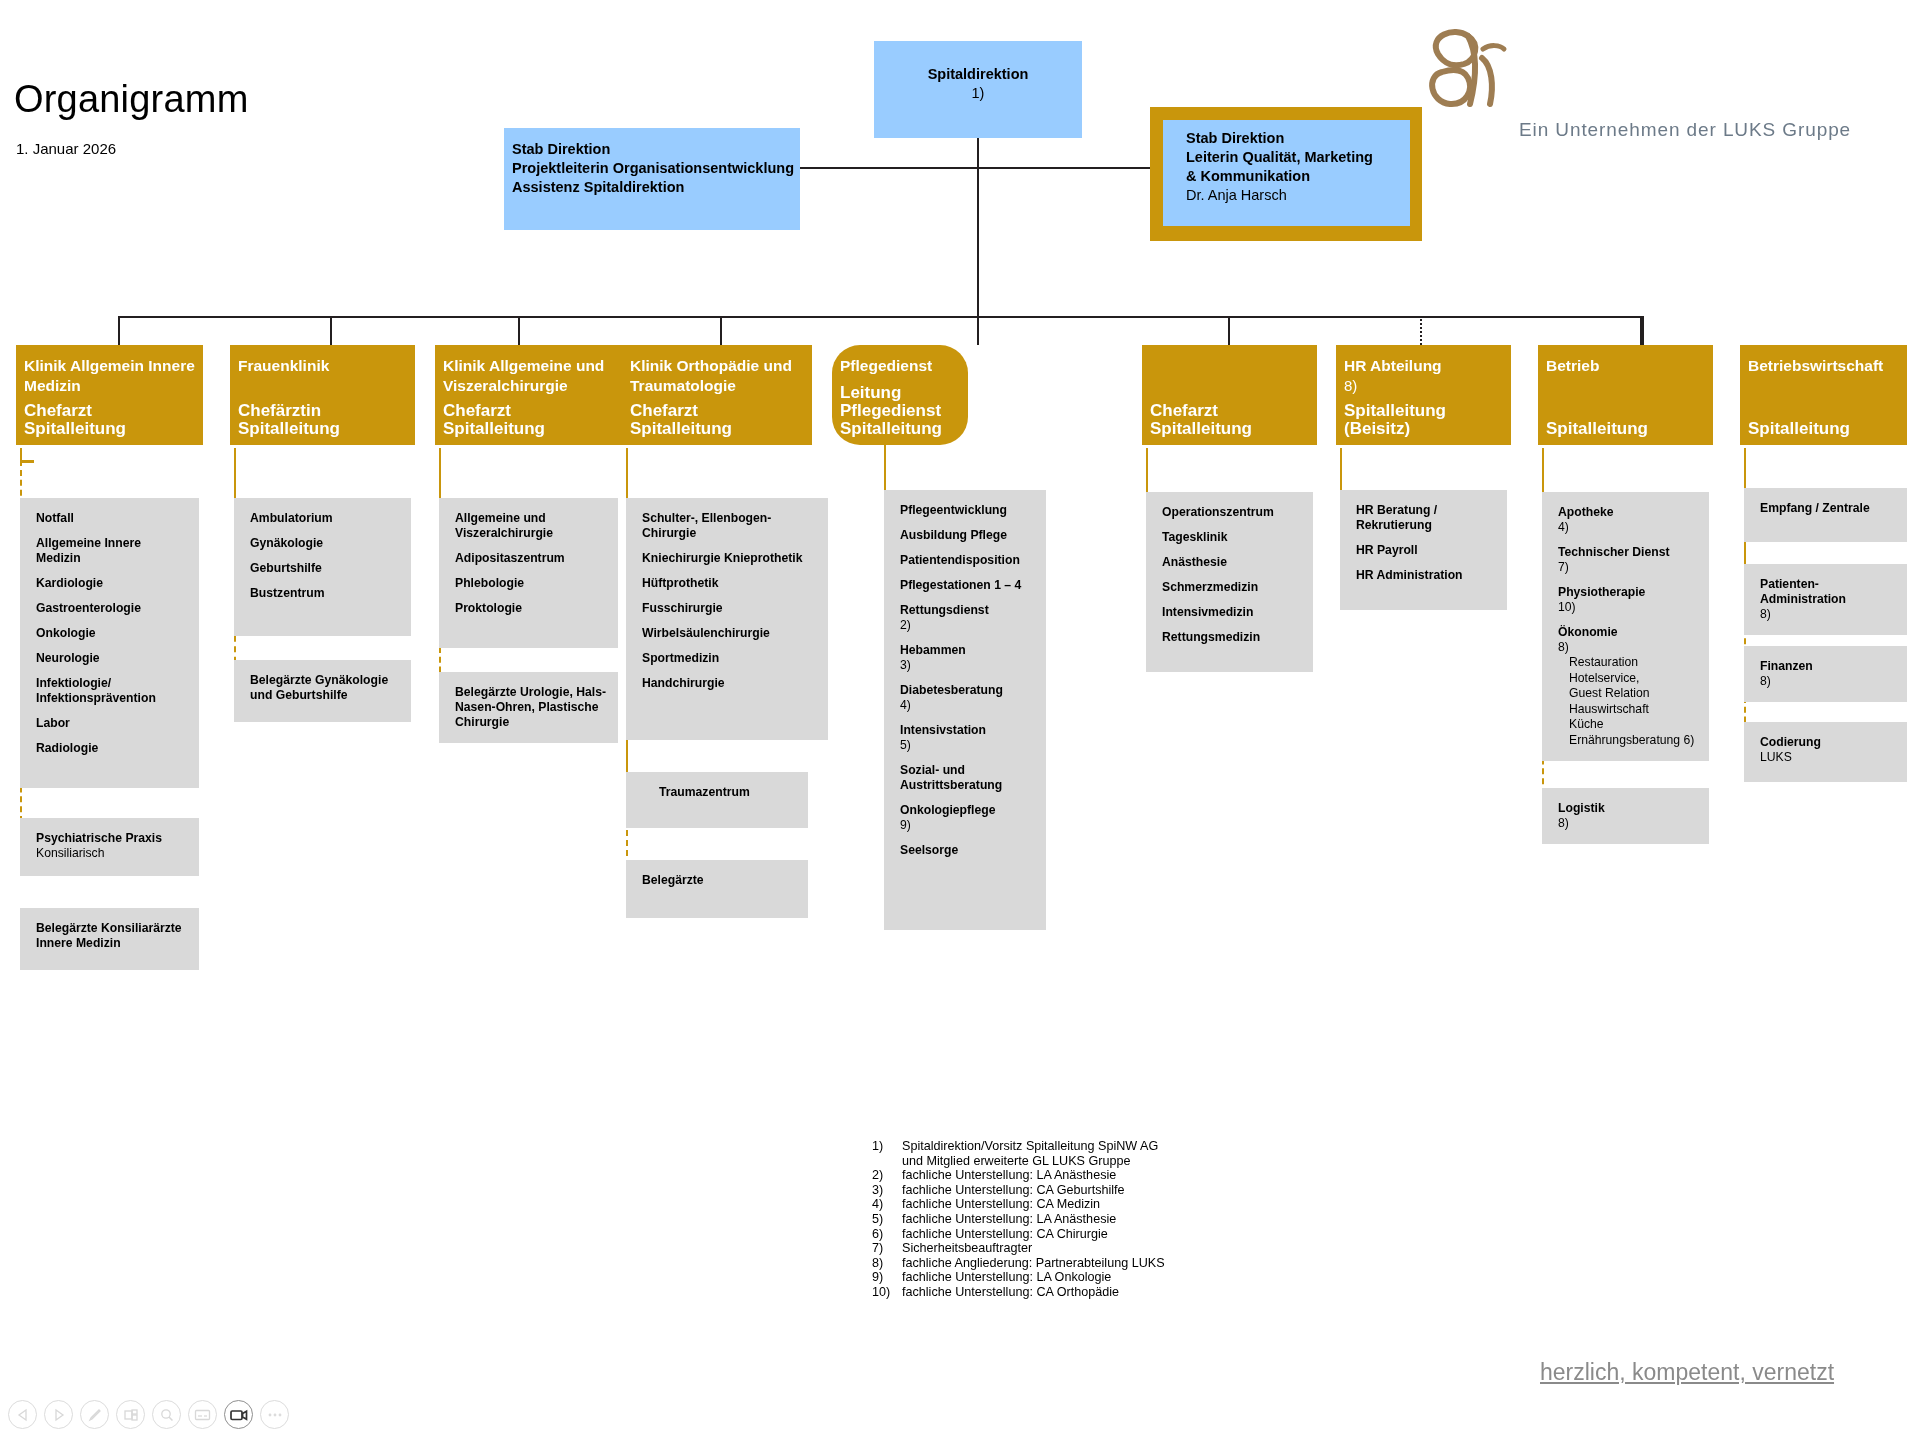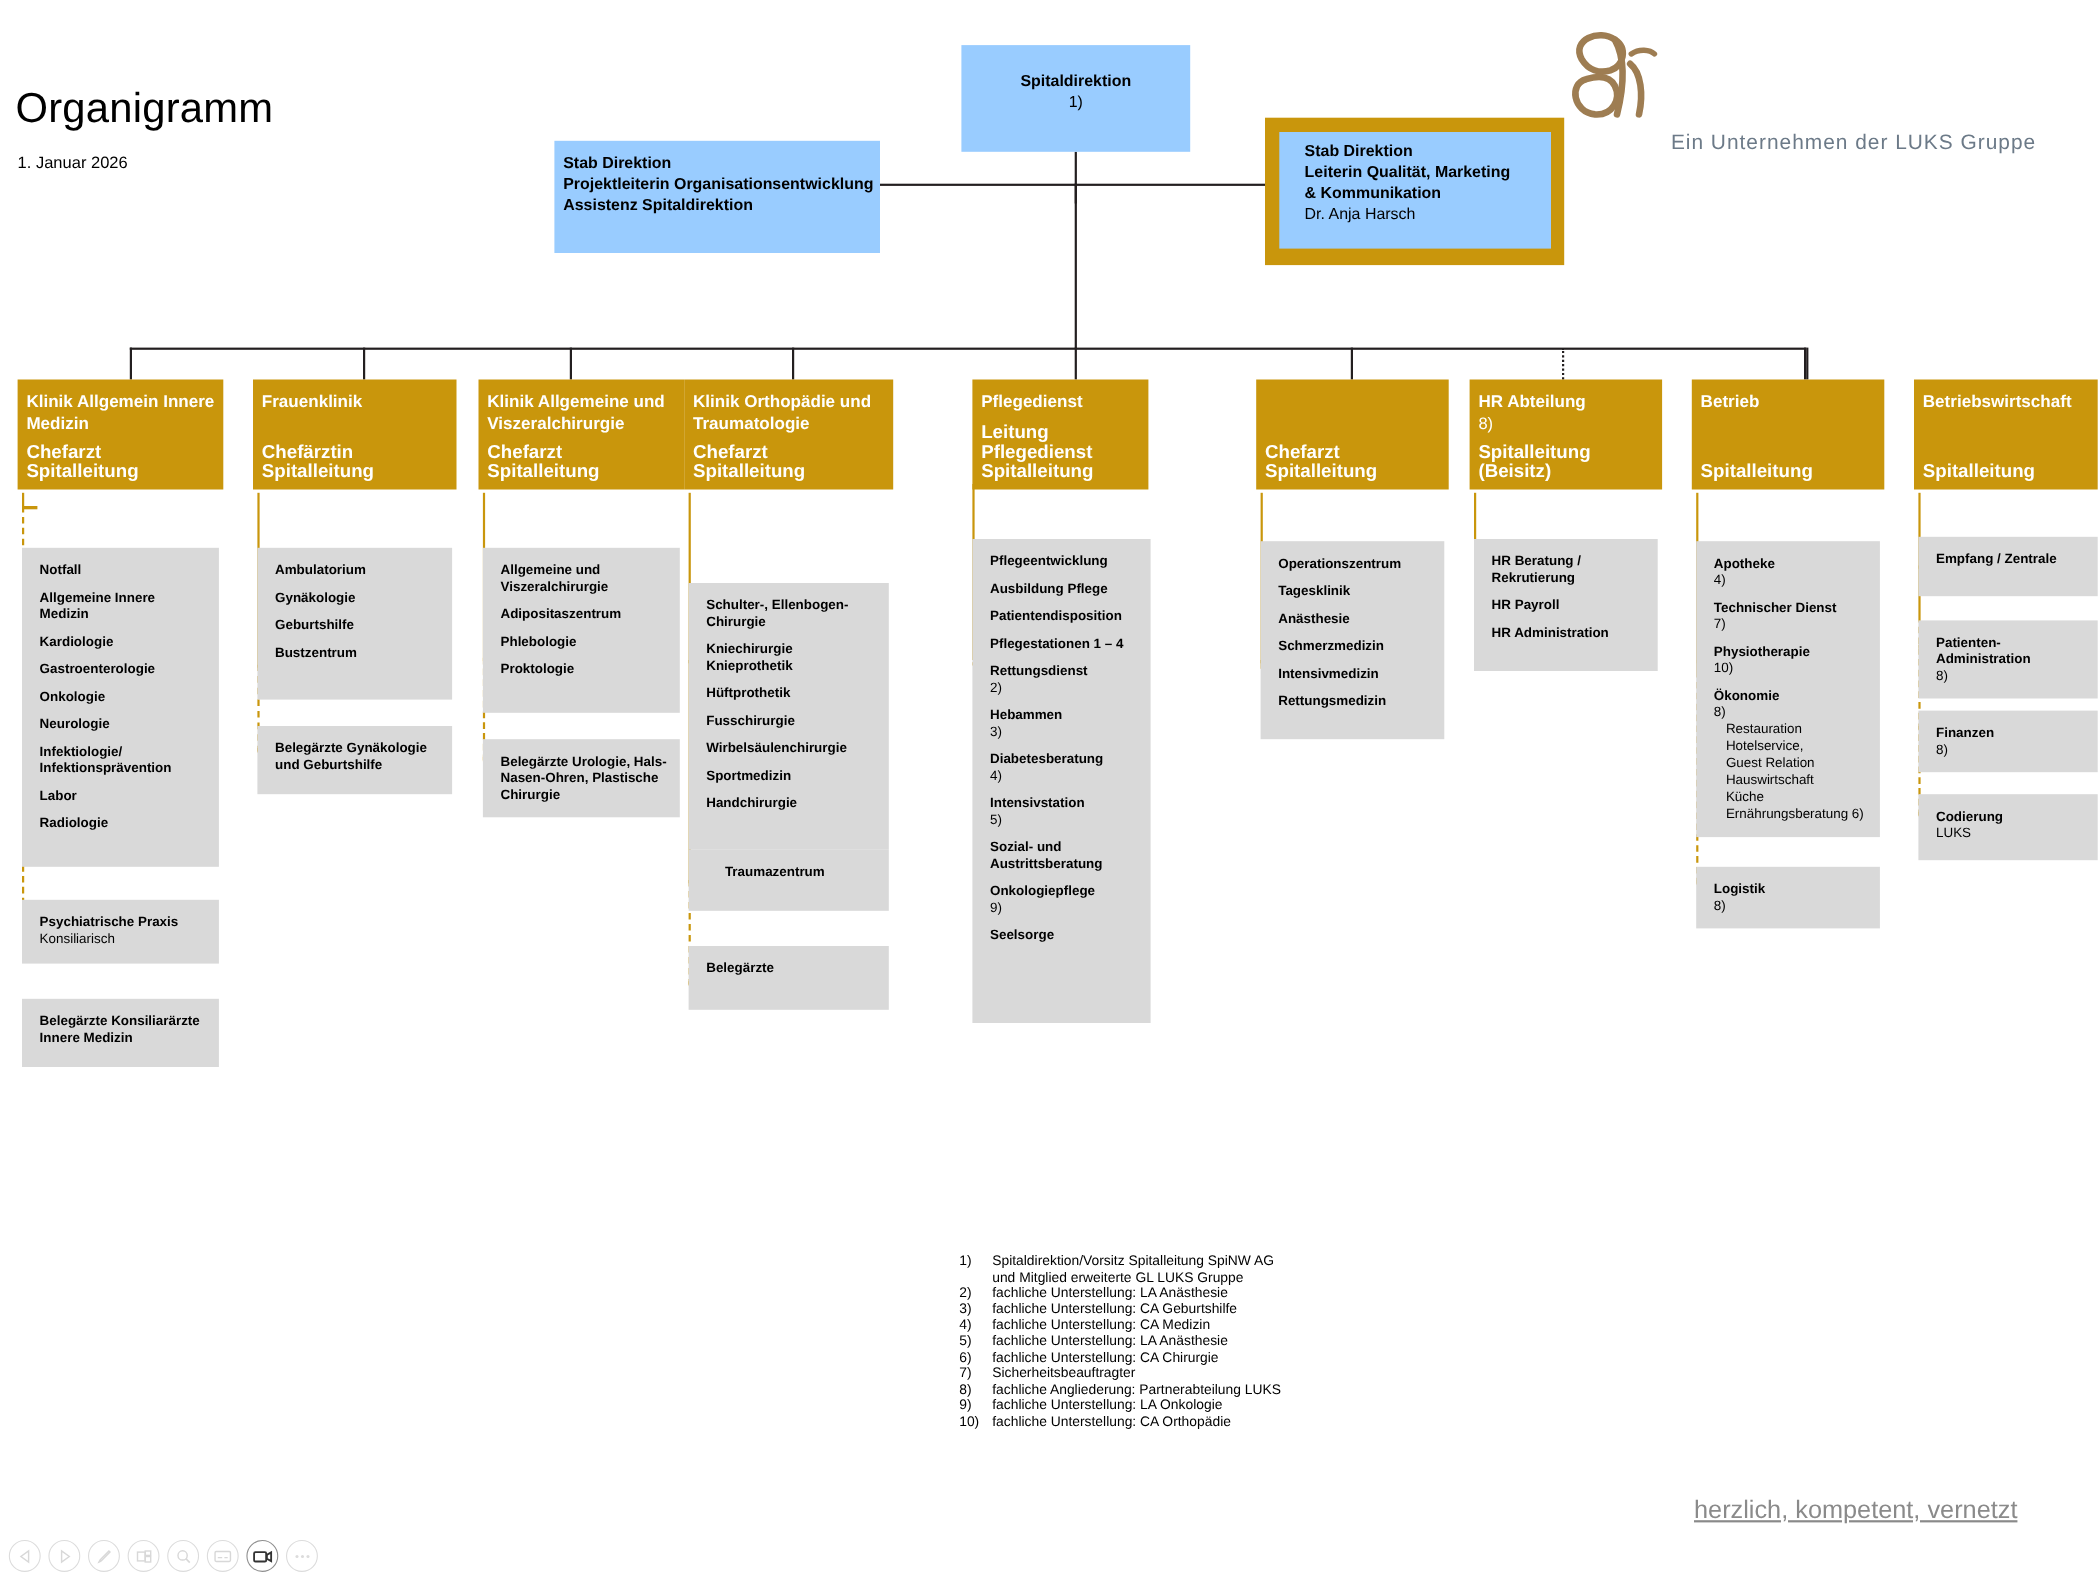--- a/index.html
+++ b/index.html
@@ -257,36 +257,36 @@
         <div class="h-role">
           <div>Chefarzt</div>
           <div>Spitalleitung</div>
         </div>
       </div>
       <div class="bracket" style="left: 626px; top: 448px; height: 352px;"></div>
       <div class="bracket-dash" style="left: 626px; top: 800px; height: 96px;"></div>
       <div class="stub" style="left: 626px; top: 600px; width: 14px;"></div>
       <div class="stub" style="left: 626px; top: 800px; width: 14px;"></div>
       <div class="stub" style="left: 626px; top: 892px; width: 14px;"></div>
-      <div class="gbox" style="left: 626px; top: 498px; width: 182px; min-height: 242px; margin-top: 32px;">
+      <div class="gbox" style="left: 626px; top: 498px; width: 202px; min-height: 242px;">
         <div class="it">Schulter-, Ellenbogen-Chirurgie</div>
         <div class="it">Kniechirurgie Knieprothetik</div>
         <div class="it">Hüftprothetik</div>
         <div class="it">Fusschirurgie</div>
         <div class="it">Wirbelsäulenchirurgie</div>
         <div class="it">Sportmedizin</div>
         <div class="it">Handchirurgie</div>
       </div>
       <div class="gbox" style="left: 626px; top: 772px; width: 182px; min-height: 56px; padding-left: 33px;">
         <div class="it">Traumazentrum</div>
       </div>
       <div class="gbox" style="left: 626px; top: 860px; width: 182px; min-height: 58px;">
         <div class="it">Belegärzte</div>
       </div>
-      <div class="head" style="position: absolute; left: 884px; top: 345px; width: 160px; height: 100px;">
+      <div class="head" style="position: absolute; left: 832px; top: 345px; width: 136px; height: 100px; border-radius: 28px;">
         <div class="h-title">Pflegedienst</div>
         <div class="h-role">
           <div>Leitung Pflegedienst</div>
           <div>Spitalleitung</div>
         </div>
       </div>
       <div class="bracket" style="left: 884px; top: 440px; height: 160px;"></div>
       <div class="stub" style="left: 884px; top: 602px; width: 14px;"></div>
       <div class="gbox" style="left: 884px; top: 490px; width: 162px; min-height: 440px;">
         <div class="it">Pflegeentwicklung</div>

